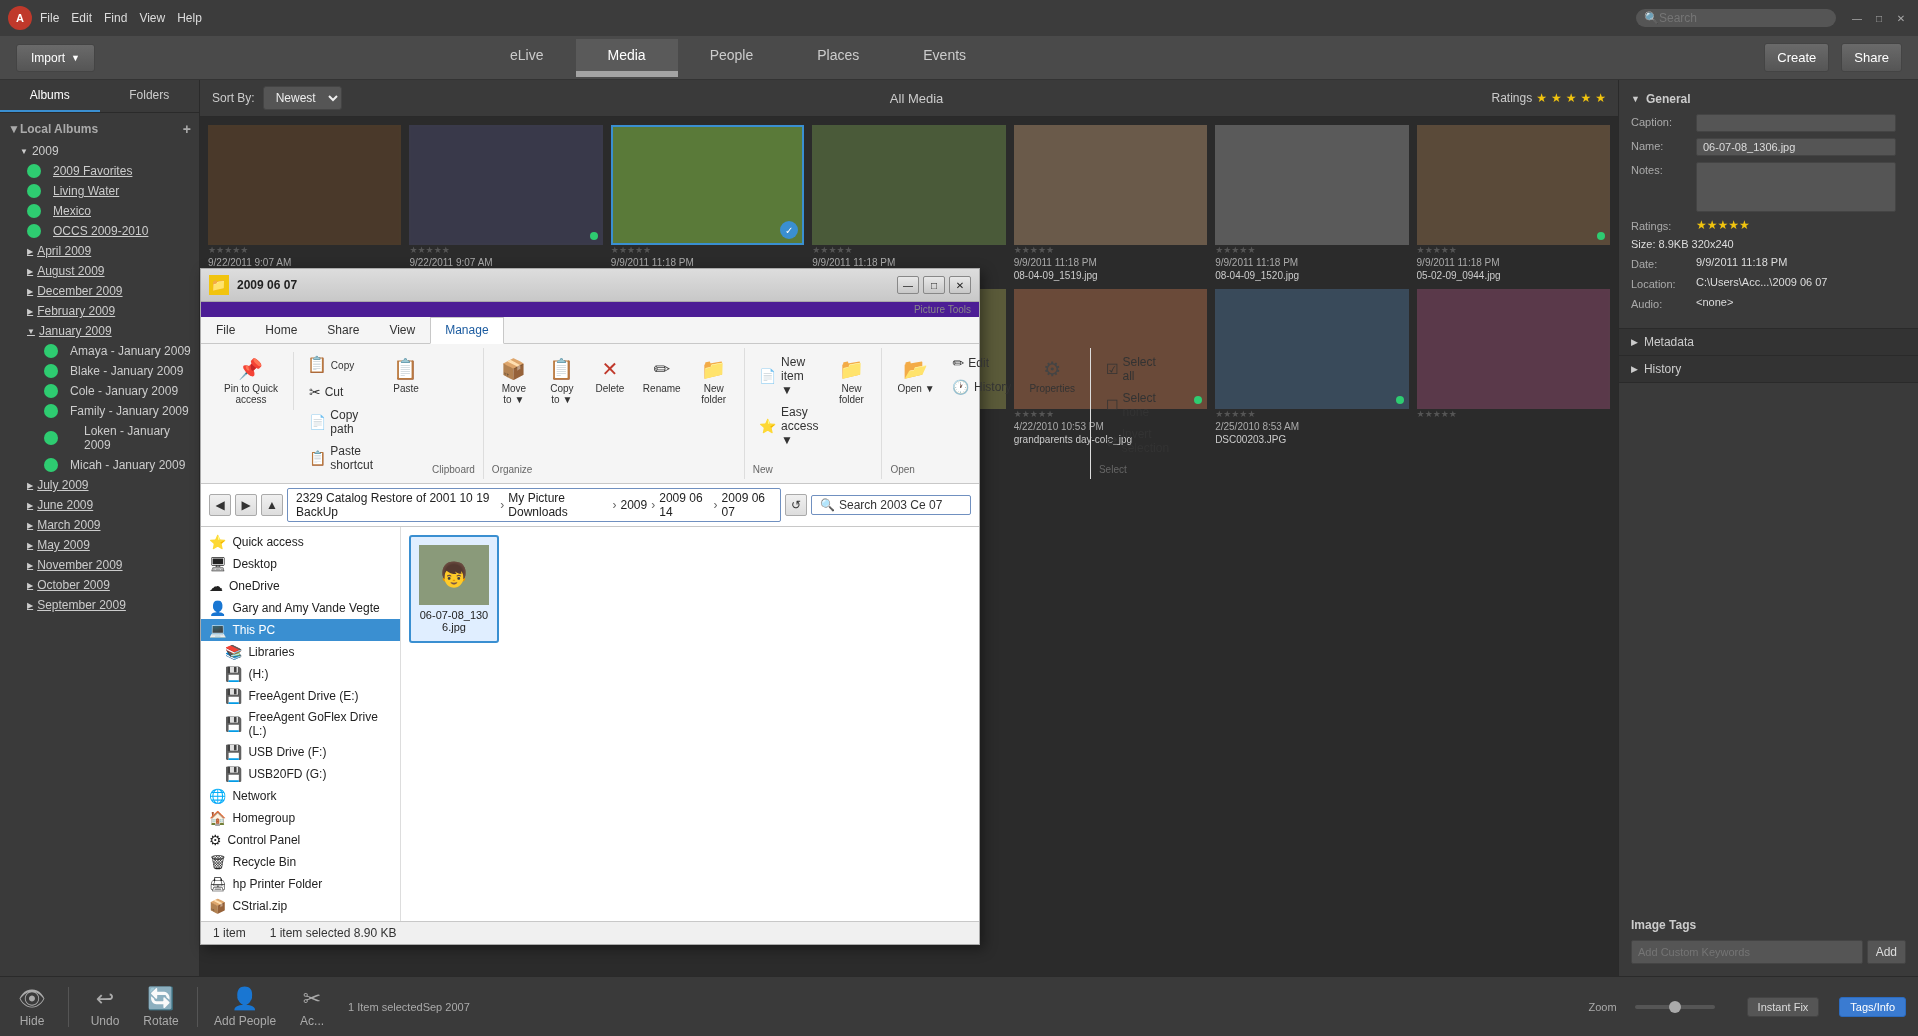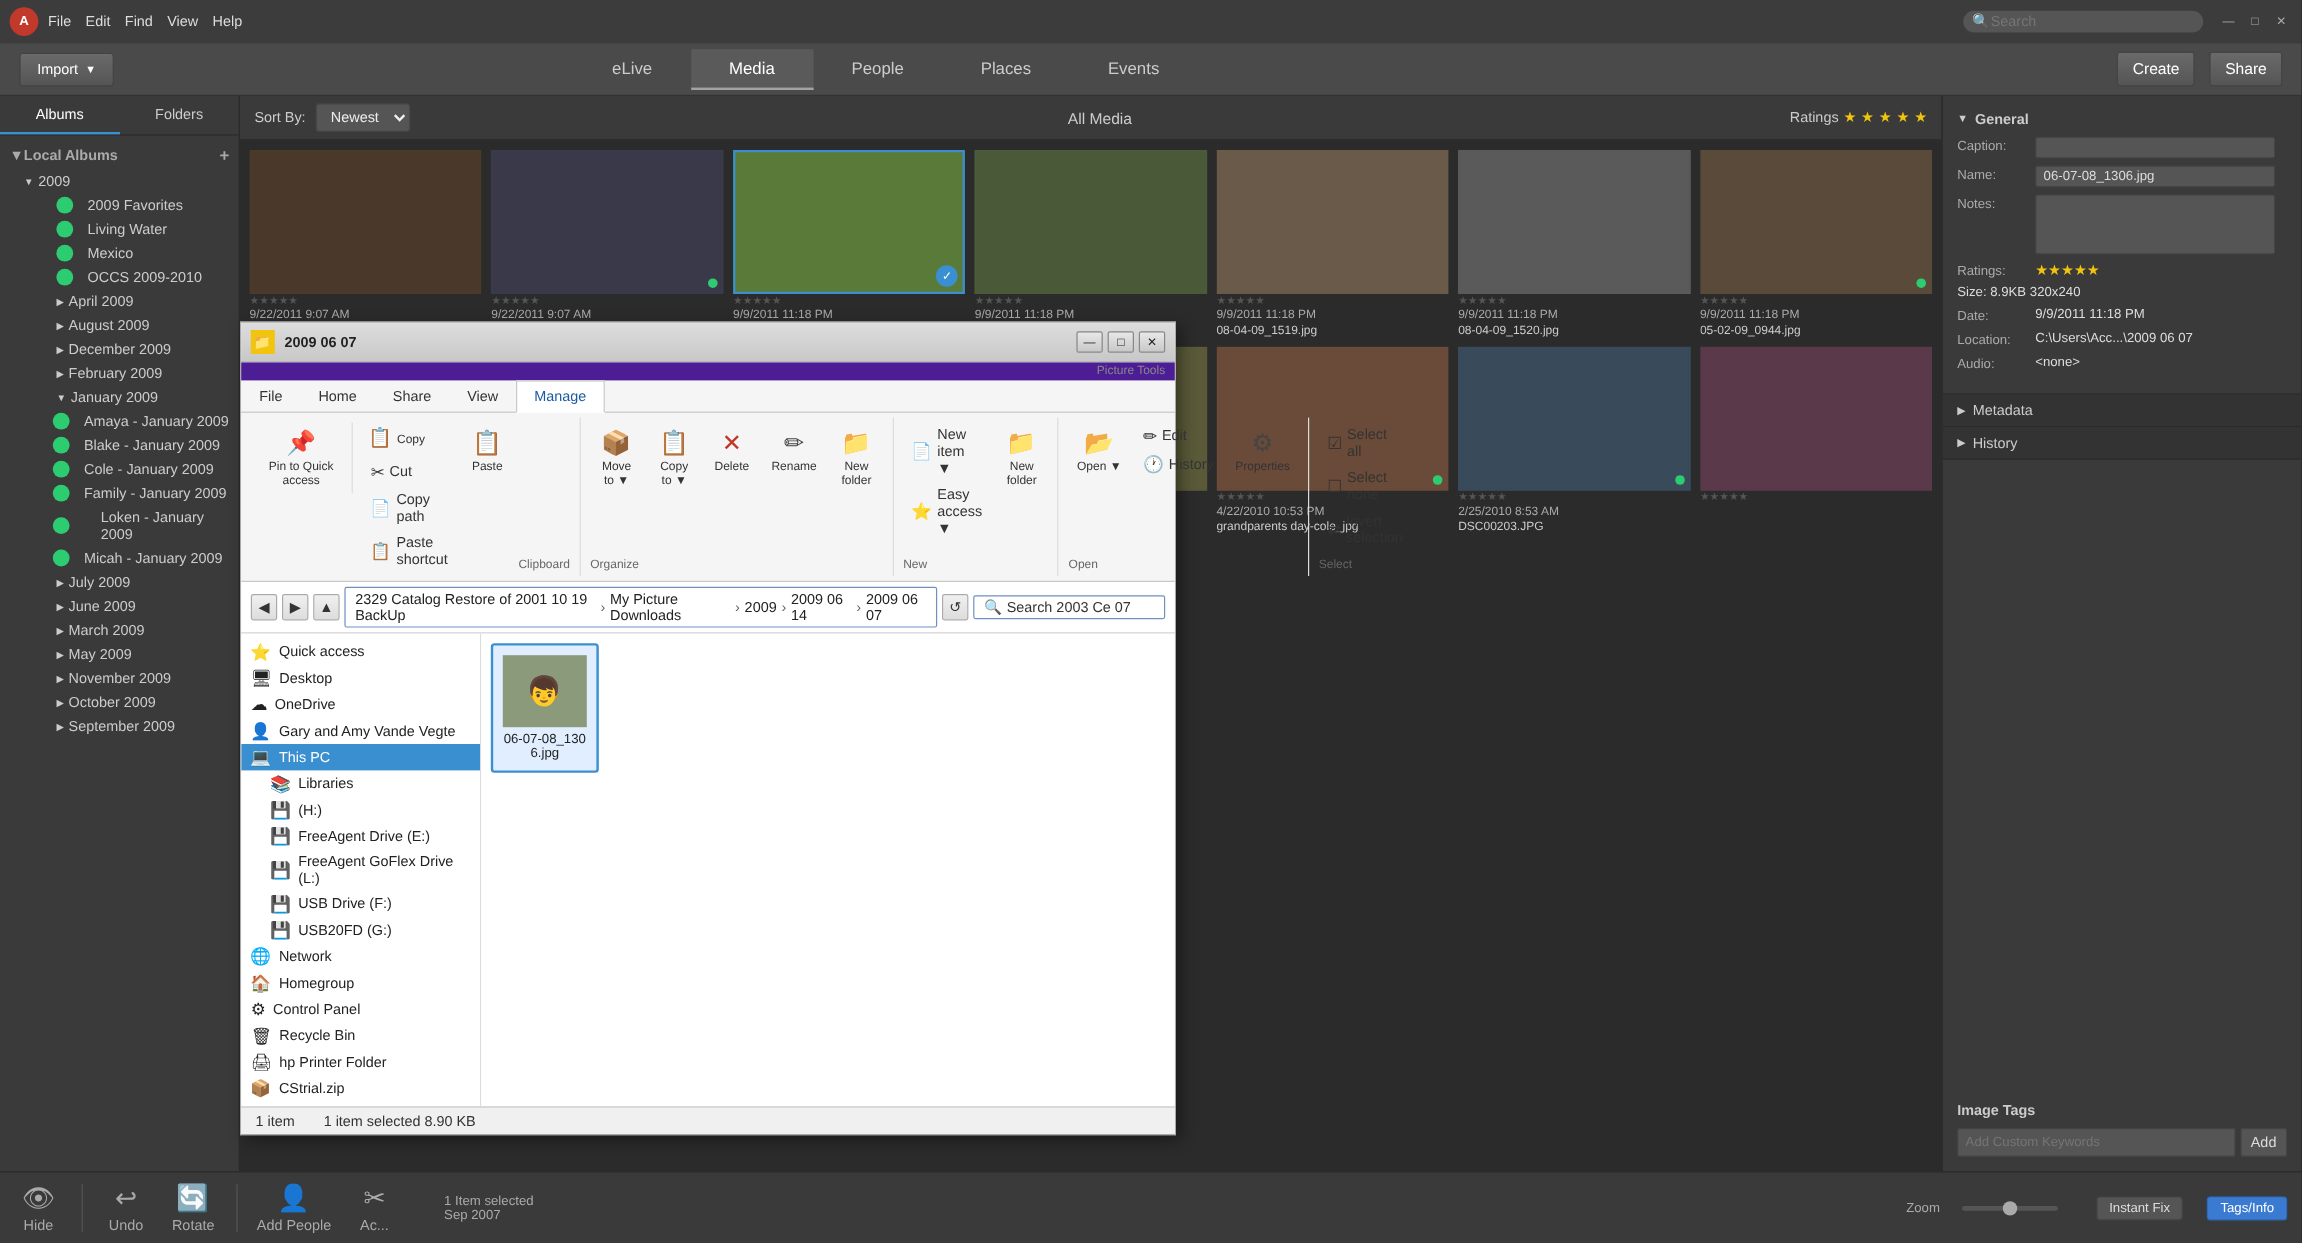--- a/index.html
+++ b/index.html
@@ -14,38 +14,38 @@
     .search-box input { background: transparent; border: none; outline: none; color: #ccc; width: 150px; font-size: 12px; }
     .window-controls { display: flex; gap: 4px; margin-left: 12px; }
     .win-btn { width: 18px; height: 18px; border-radius: 2px; display: flex; align-items: center; justify-content: center; font-size: 10px; color: #aaa; cursor: pointer; }
 
     
     .import-bar { display: flex; align-items: center; background: #4a4a4a; height: 44px; padding: 0 16px; border-bottom: 1px solid #333; }
     .import-btn { background: linear-gradient(to bottom, #6a6a6a, #555); color: white; border: 1px solid #444; padding: 6px 14px; border-radius: 3px; cursor: pointer; font-size: 13px; display: flex; align-items: center; gap: 6px; }
     .import-btn .arrow { font-size: 9px; }
     .nav-tabs { display: flex; gap: 0; margin: 0 auto; }
     .nav-tab { padding: 8px 32px; color: #ccc; cursor: pointer; font-size: 14px; border-bottom: 2px solid transparent; }
-    .nav-tab.active { color: white; background: #5a5a5a; border-bottom: 2px solid #a3a3a3; }
+    .nav-tab.active { color: white; background: #5a5a5a; border-bottom: 6px solid #a3a3a3; }
     .nav-right { display: flex; gap: 12px; margin-left: auto; }
     .nav-right-btn { background: linear-gradient(to bottom, #6a6a6a, #555); color: white; border: 1px solid #444; padding: 6px 12px; border-radius: 3px; cursor: pointer; font-size: 13px; }
 
     
     .sidebar { width: 200px; background: #3a3a3a; border-right: 1px solid #2a2a2a; overflow-y: auto; flex-shrink: 0; }
     .sidebar-tabs { display: flex; border-bottom: 1px solid #2a2a2a; }
     .sidebar-tab { flex: 1; text-align: center; padding: 8px 4px; color: #ccc; cursor: pointer; font-size: 12px; border-bottom: 2px solid transparent; }
     .sidebar-tab.active { color: white; border-bottom: 2px solid #3a8fd1; }
     .sidebar-section { padding: 4px 0; }
     .sidebar-item { display: flex; align-items: center; padding: 3px 8px 3px 12px; color: #ccc; cursor: pointer; font-size: 12px; }
     .sidebar-item .icon { width: 14px; height: 14px; margin-right: 6px; flex-shrink: 0; display: flex; align-items: center; justify-content: center; font-size: 10px; }
     .sidebar-item .arrow { font-size: 8px; margin-right: 4px; }
     .sidebar-section-header { display: flex; align-items: center; padding: 4px 8px; color: #aaa; font-size: 11px; font-weight: bold; cursor: pointer; }
     .sidebar-section-header .plus { margin-left: auto; color: #aaa; font-size: 14px; }
     .green-dot { width: 10px; height: 10px; background: #2ecc71; border-radius: 50%; flex-shrink: 0; }
     .indent1 { padding-left: 20px; }
-    .indent2 { padding-left: 47px; }
+    .indent2 { padding-left: 27px; text-decoration: underline; }
     .indent3 { padding-left: 44px; }
 
     
     .content { flex: 1; background: #2b2b2b; overflow: hidden; display: flex; flex-direction: column; }
     .content-toolbar { display: flex; align-items: center; padding: 6px 12px; background: #3a3a3a; border-bottom: 1px solid #2a2a2a; }
     .sort-label { color: #ccc; margin-right: 8px; }
     .sort-select { background: #555; color: #eee; border: 1px solid #444; padding: 3px 8px; border-radius: 3px; }
     .all-media { color: #ccc; margin: 0 auto; font-size: 13px; }
     .ratings-bar { display: flex; align-items: center; gap: 4px; color: #ccc; font-size: 12px; }
     .star { color: #f1c40f; }
@@ -520,21 +520,21 @@
     </div>
     <div class="separator"></div>
     <div class="bottom-tool-full">
       <span class="bti">👤</span>
       <span>Add People</span>
     </div>
     <div class="bottom-tool-full">
       <span class="bti">✂</span>
       <span>Ac...</span>
     </div>
-    <div style="display:flex;flex-direction:column;align-items:flex-start;margin-left:22px;">
+    <div style="display:flex;flex-direction:row;align-items:flex-start;margin-left:0;">
       <span class="status-left">1 Item selected</span>
       <span class="status-left">Sep 2007</span>
     </div>
     <div style="margin-left:auto;display:flex;align-items:center;gap:18px;">
       <span style="color:#aaa;font-size:11px;">Zoom</span>
       <input type="range" class="zoom-slider" value="50" min="0" max="100" style="">
     </div>
     <button class="instant-fix-btn">Instant Fix</button>
     <button class="tags-info-btn">Tags/Info</button>
   </div>

